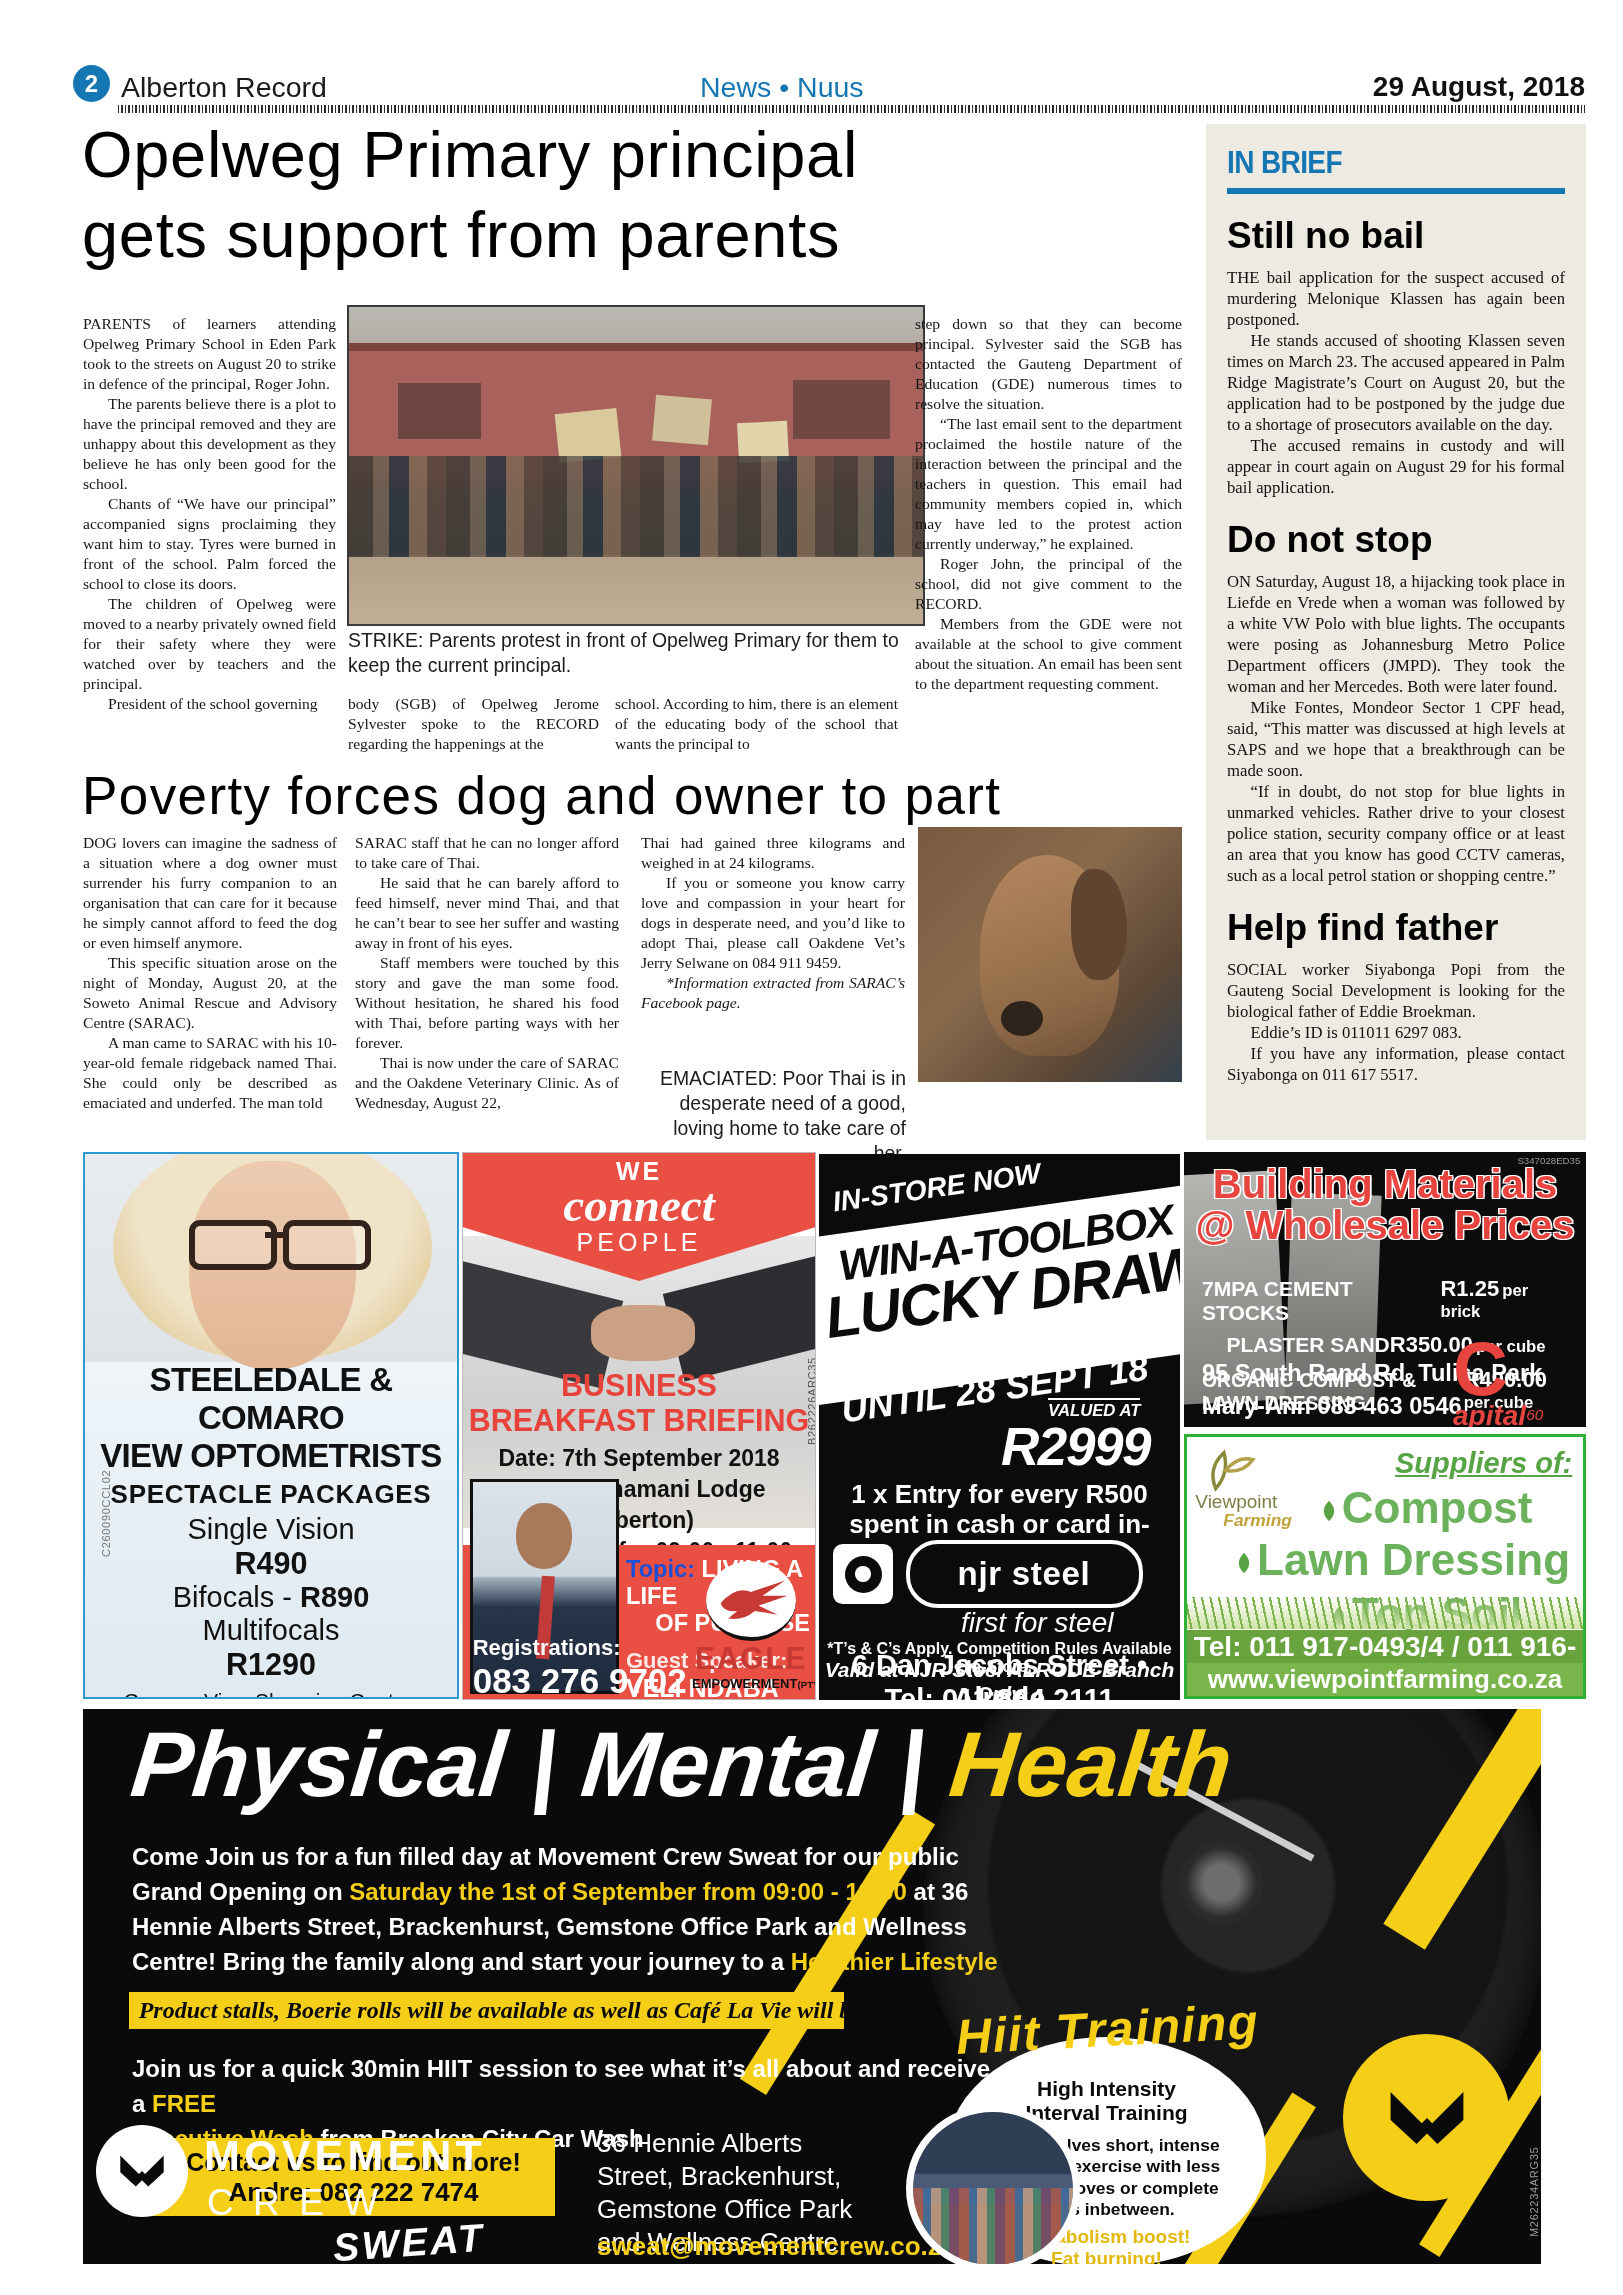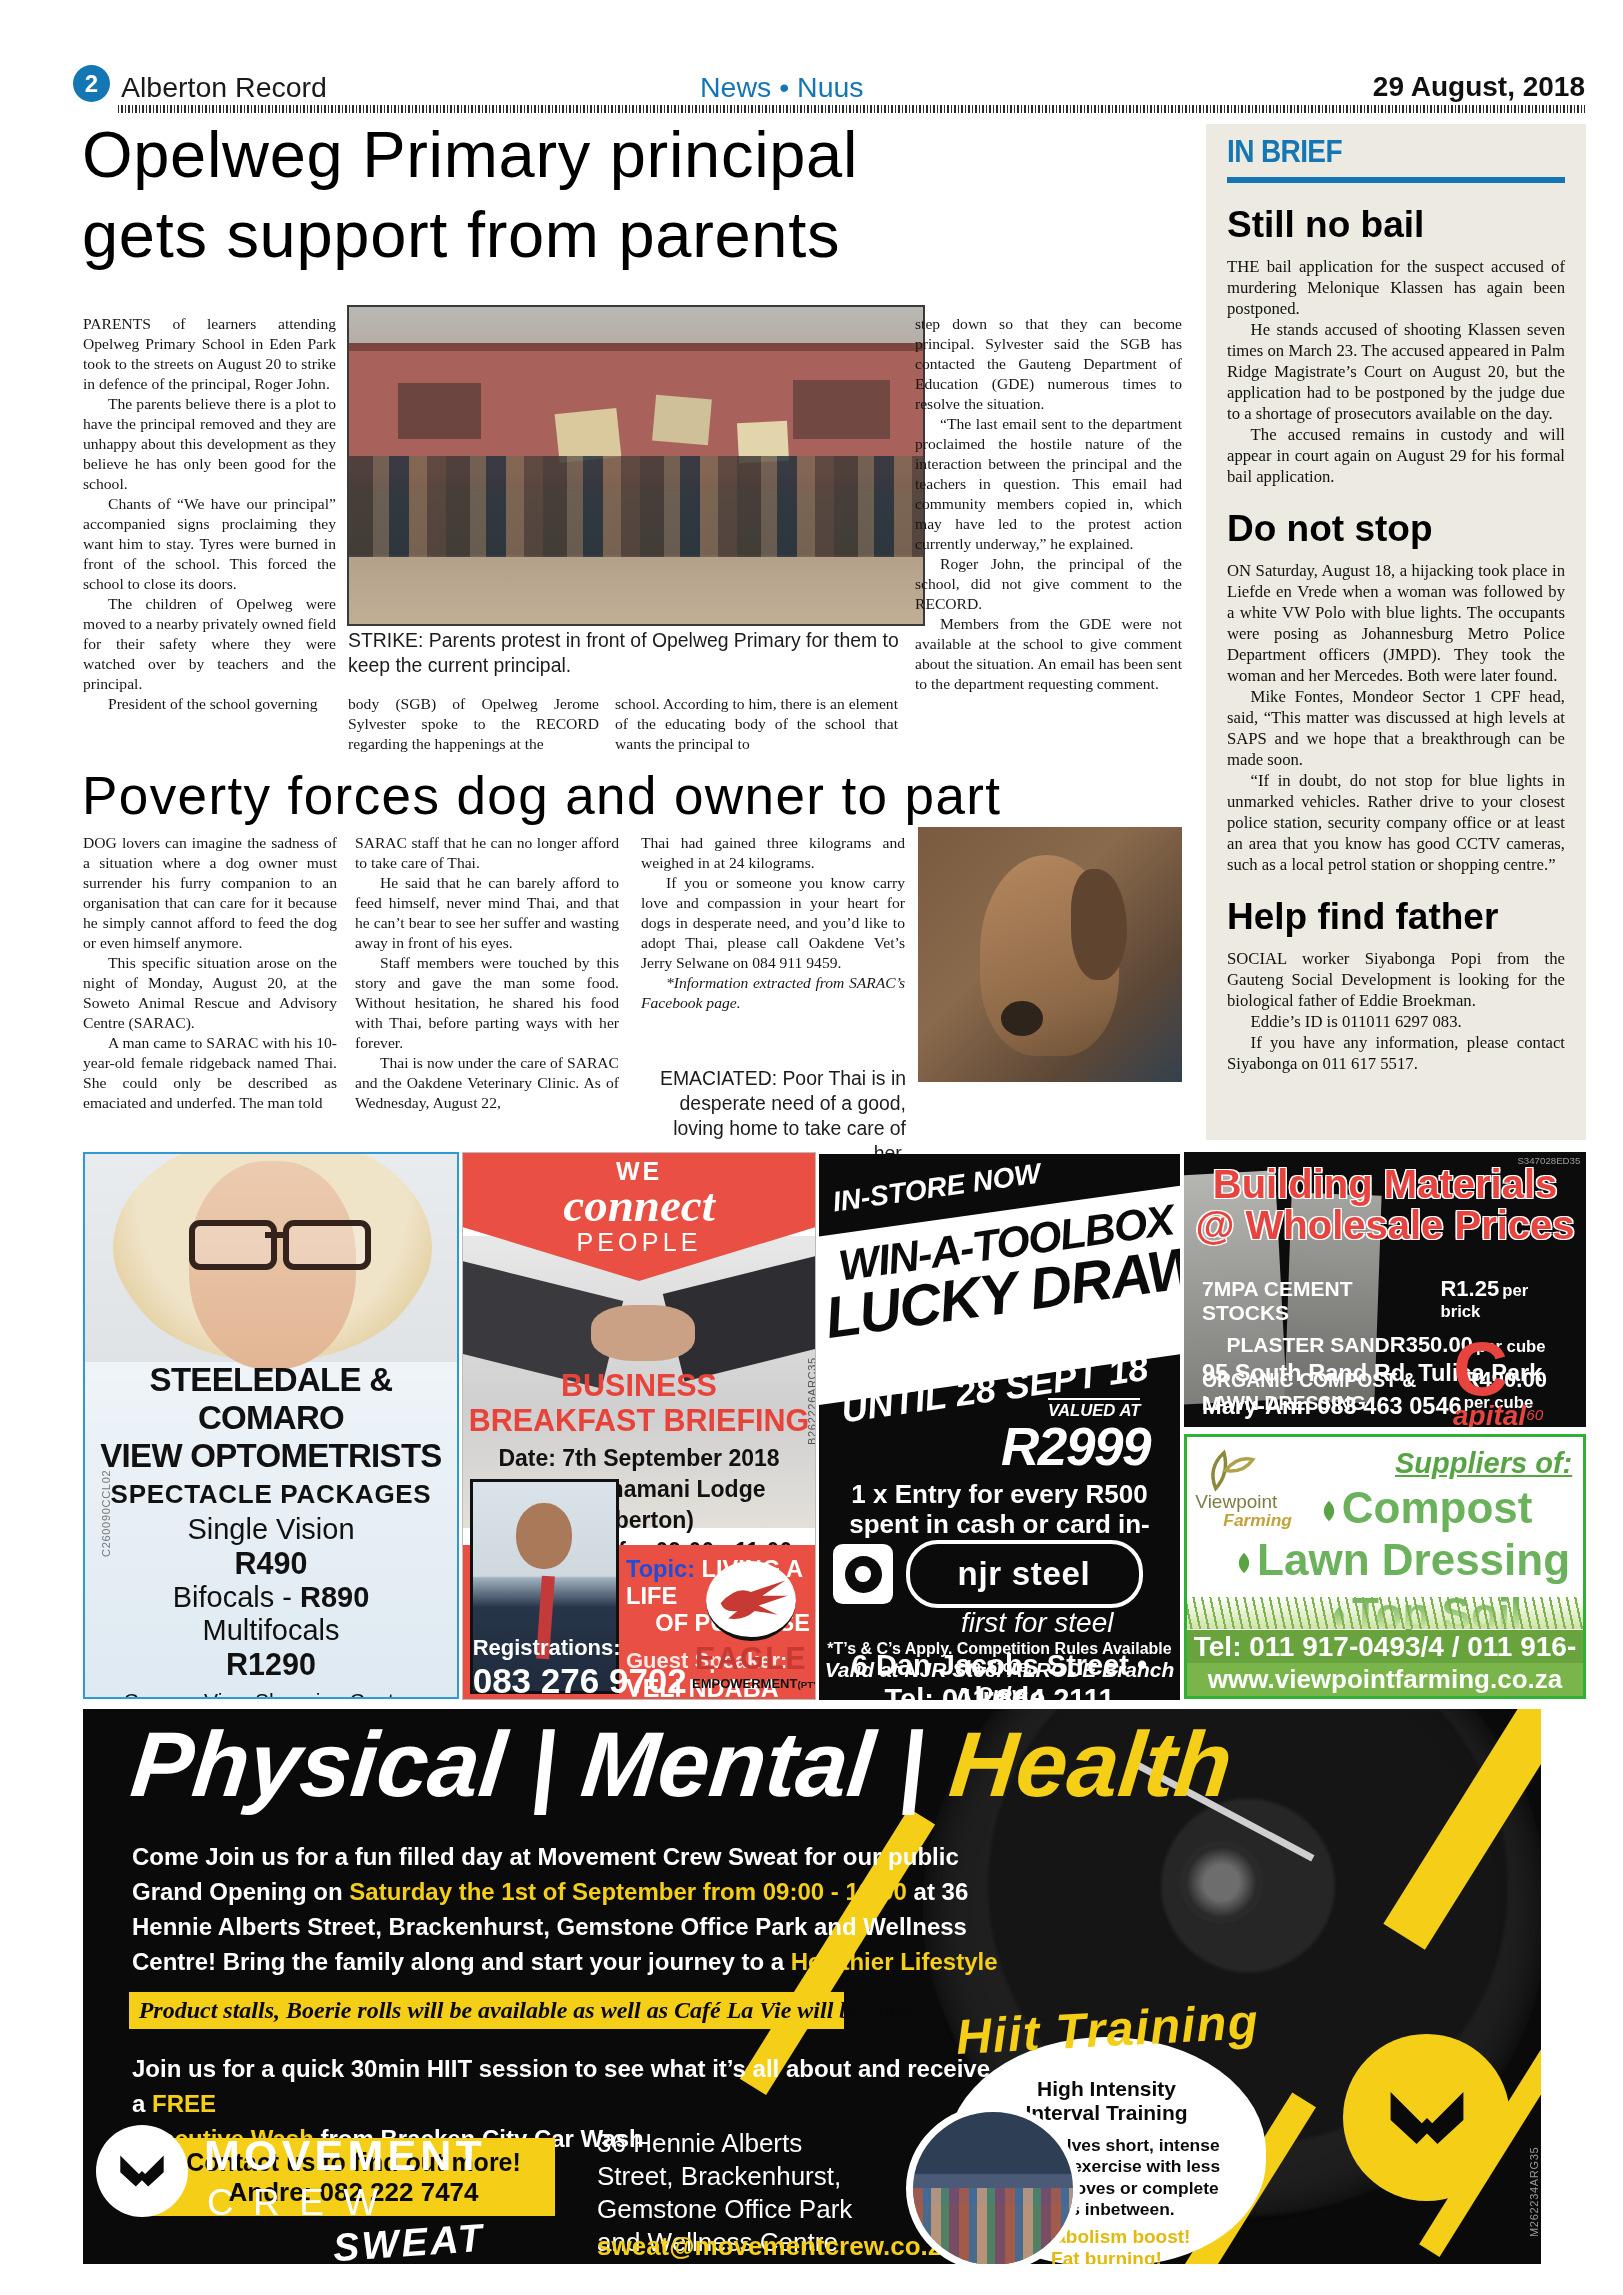--- a/index.html
+++ b/index.html
@@ -31,21 +31,21 @@
 <div class="abs" style="left:700px;top:71px;font-size:28.5px;color:#1576b4;">News • Nuus</div>
 <div class="abs" style="left:1340px;top:71px;width:245px;text-align:right;font-size:28px;color:#111;font-weight:bold;">29 August, 2018</div>
 <div class="abs" style="left:118px;top:105px;width:1467px;height:7.6px;background:repeating-linear-gradient(90deg,#2b2b2b 0 1.4px,transparent 1.4px 3.5px);"></div>
 
 <div class="abs hl" style="left:82px;top:119px;font-size:65px;">Opelweg Primary principal</div>
 <div class="abs hl" style="left:82px;top:199px;font-size:65px;">gets support from parents</div>
 
 <div class="abs col" style="left:83px;top:314px;width:253px;height:426px;overflow:hidden;">
   <p class="nf">PARENTS of learners attending Opelweg Primary School in Eden Park took to the streets on August 20 to strike in defence of the principal, Roger John.</p>
   <p>The parents believe there is a plot to have the principal removed and they are unhappy about this development as they believe he has only been good for the school.</p>
-  <p>Chants of “We have our principal” accompanied signs proclaiming they want him to stay. Tyres were burned in front of the school. This forced the school to close its doors.</p>
+  <p>Chants of “We have our principal” accompanied signs proclaiming they want him to stay. Tyres were burned in front of the school. Palm forced the school to close its doors.</p>
   <p>The children of Opelweg were moved to a nearby privately owned field for their safety where they were watched over by teachers and the principal.</p>
   <p>President of the school governing</p>
 </div>
 
 <div class="abs" style="left:347px;top:305px;width:578px;height:321px;border:2.1px solid #3a3a3a;box-sizing:border-box;overflow:hidden;background:linear-gradient(180deg,#b9b9b3 0%,#b6aca6 12%,#a8625b 13%,#a8625b 52%,#8c4f4a 56%,#6b5a50 60%,#564a42 78%,#b3a18a 79%,#c0ae95 100%);">
   <div class="abs" style="left:0;top:36px;width:100%;height:8.3px;background:#7c443f;"></div>
   <div class="abs" style="left:49px;top:76px;width:83px;height:56px;background:#3c2e2a;opacity:.55;"></div>
   <div class="abs" style="left:444px;top:73px;width:97px;height:59px;background:#3c2e2a;opacity:.5;"></div>
   <div class="abs" style="left:208px;top:104px;width:62px;height:49px;background:#d9c99c;transform:rotate(-6deg);"></div>
   <div class="abs" style="left:305px;top:90px;width:56px;height:46px;background:#cfc09a;transform:rotate(5deg);"></div>
@@ -86,21 +86,21 @@
   <p class="it">*Information extracted from SARAC’s Facebook page.</p>
 </div>
 
 <div class="abs" style="left:918px;top:827px;width:264px;height:255px;overflow:hidden;background:linear-gradient(135deg,#7a5a40 0%,#8a6a4c 40%,#5c4736 75%,#33414e 100%);">
   <div class="abs" style="left:62px;top:28px;width:139px;height:201px;border-radius:48% 52% 40% 40%;background:linear-gradient(160deg,#b5885f,#8f6a48 70%,#6e5238);"></div>
   <div class="abs" style="left:153px;top:42px;width:56px;height:111px;border-radius:40% 60% 50% 50%;background:#5f452f;"></div>
   <div class="abs" style="left:83px;top:174px;width:42px;height:35px;border-radius:50%;background:#2e241b;"></div>
 </div>
 <div class="abs caption" style="left:639px;top:1066px;width:267px;text-align:right;">EMACIATED: Poor Thai is in desperate need of a good, loving home to take care of her.</div>
 
-<div class="abs" style="left:1206px;top:124px;width:380px;height:1016px;background:#edeae1;box-sizing:border-box;padding:10px 21px;overflow:hidden;">
+<div class="abs" style="left:1206px;top:124px;width:380px;height:1016px;background:#edeae1;box-sizing:border-box;padding:21px 21px;overflow:hidden;">
   <div style="color:#1576b4;font-size:30.5px;font-weight:700;letter-spacing:-0.7px;transform:scaleX(.92);transform-origin:left center;">IN BRIEF</div>
   <div style="margin-top:8.3px;width:100%;height:6.2px;background:#1576b4;"></div>
 
   <div class="ibtitle">Still no bail</div>
   <div class="serif" style="font-size:16.7px;line-height:21px;text-align:justify;">
     <p class="ibp nf">THE bail application for the suspect accused of murdering Melonique Klassen has again been postponed.</p>
     <p class="ibp">He stands accused of shooting Klassen seven times on March 23. The accused appeared in Palm Ridge Magistrate’s Court on August 20, but the application had to be postponed by the judge due to a shortage of prosecutors available on the day.</p>
     <p class="ibp">The accused remains in custody and will appear in court again on August 29 for his formal bail application.</p>
   </div>
 

